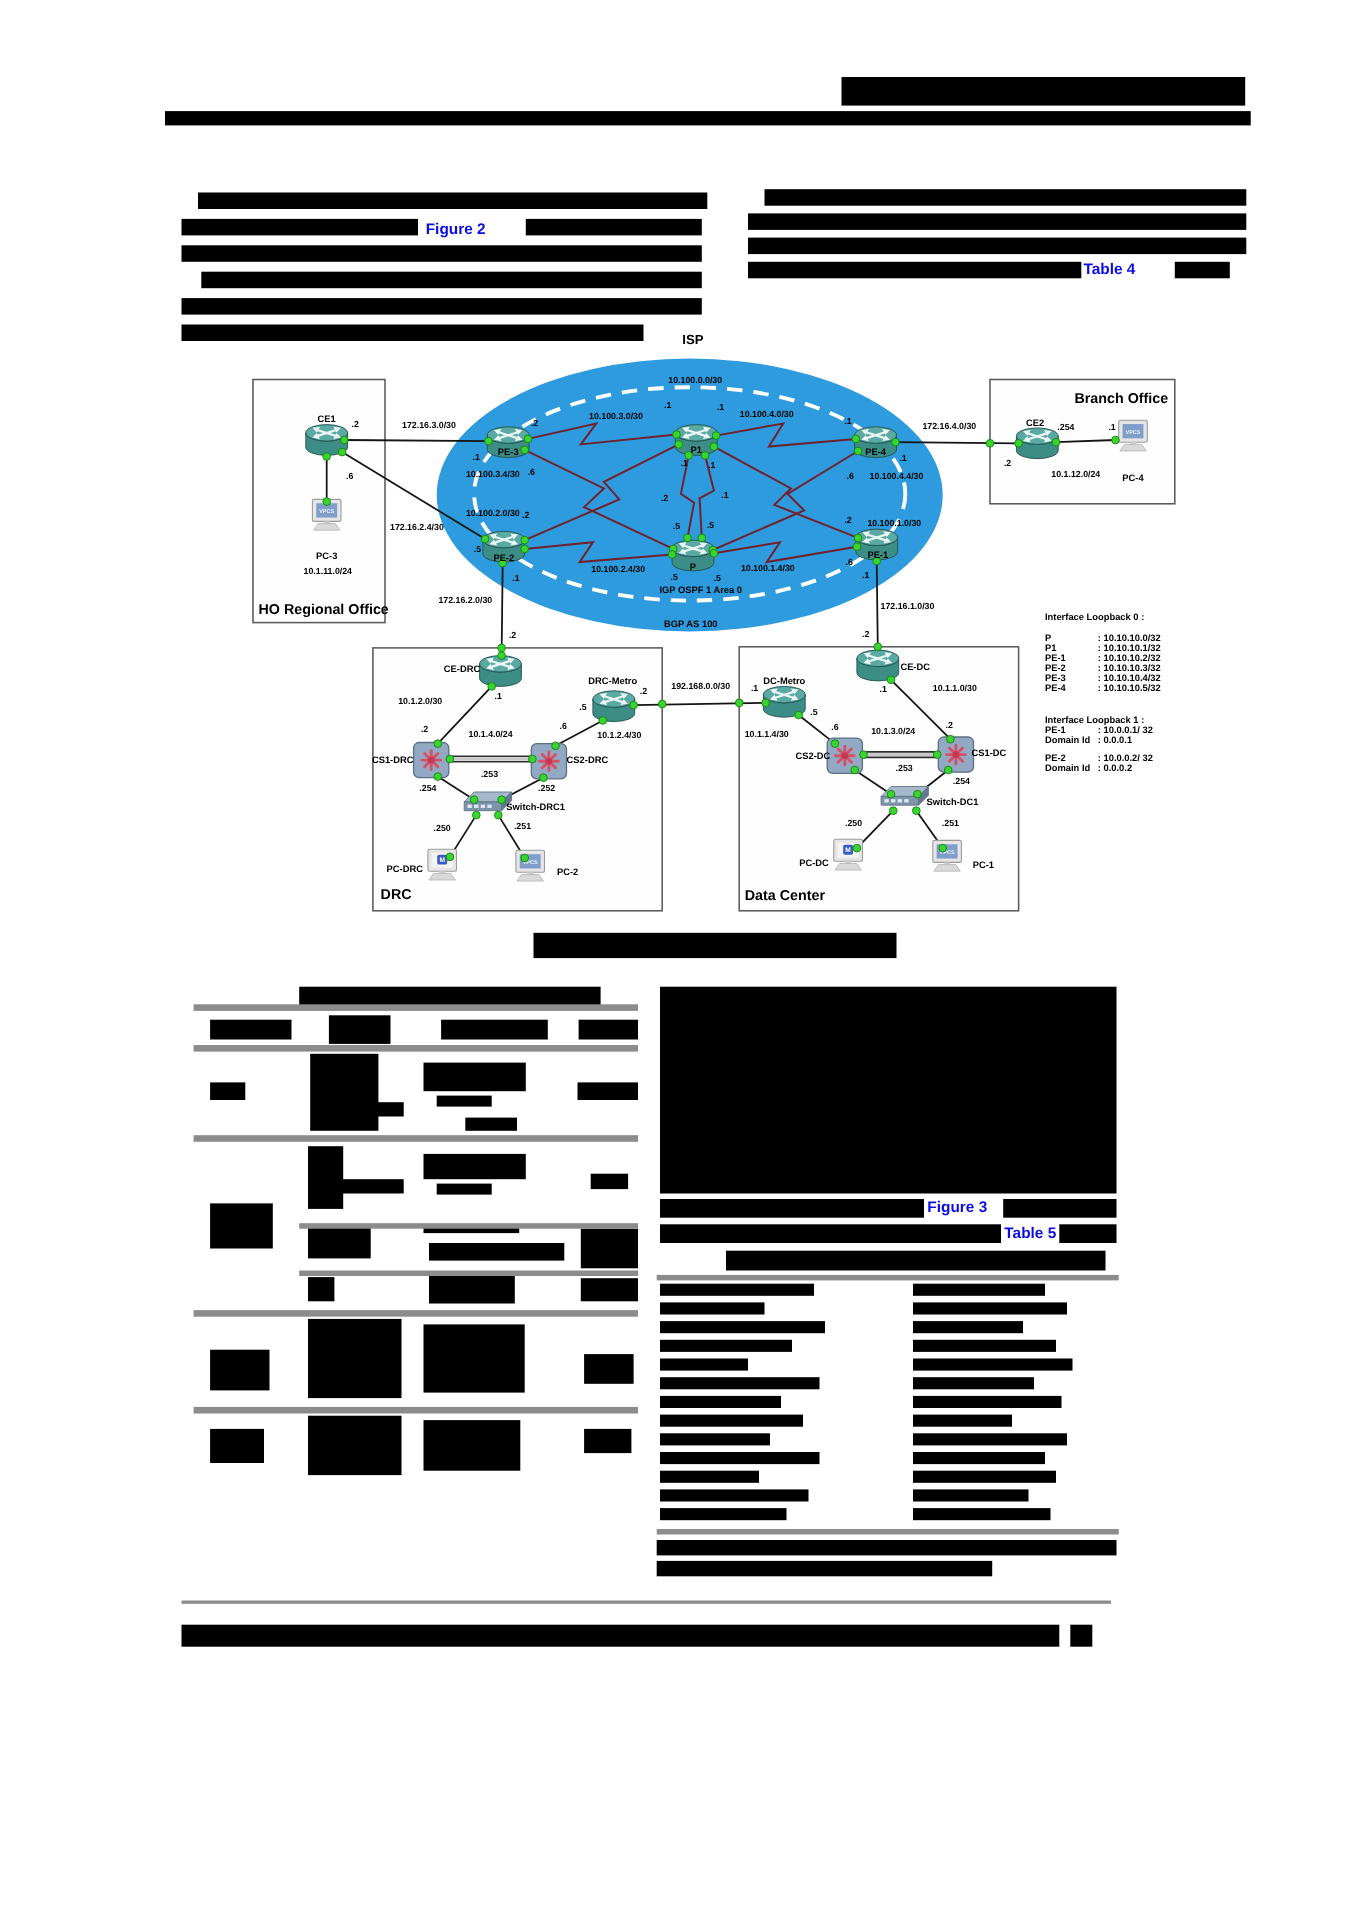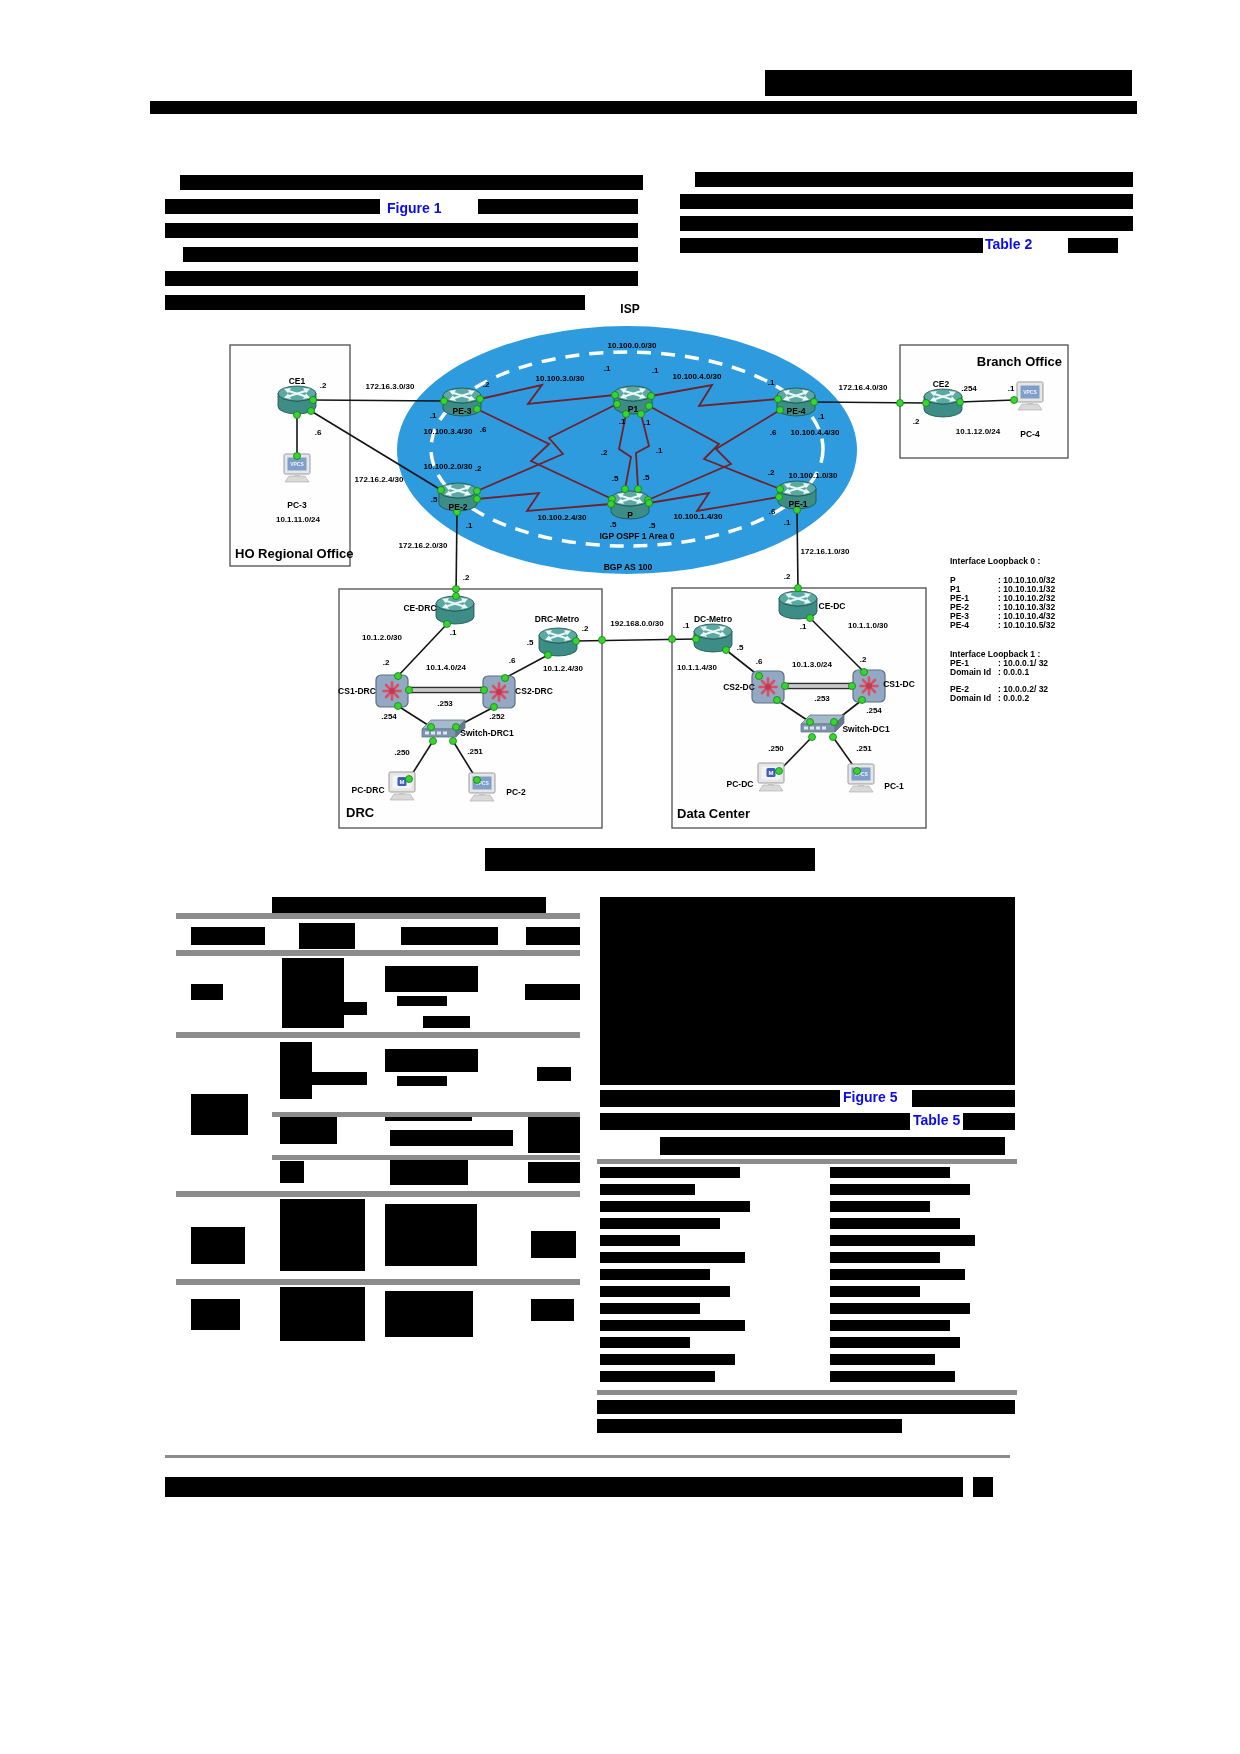--- a/index.html
+++ b/index.html
@@ -115,23 +115,23 @@
     <div class="gray" style="left: 176px; top: 1032px; width: 404px; height: 6px;"></div>
     <div class="gray" style="left: 272px; top: 1112px; width: 308px; height: 5px;"></div>
     <div class="gray" style="left: 272px; top: 1155px; width: 308px; height: 5px;"></div>
     <div class="gray" style="left: 176px; top: 1191px; width: 404px; height: 6px;"></div>
     <div class="gray" style="left: 176px; top: 1279px; width: 404px; height: 6px;"></div>
     <div class="gray" style="left: 597px; top: 1159px; width: 420px; height: 5px;"></div>
     <div class="gray" style="left: 597px; top: 1390px; width: 420px; height: 5px;"></div>
     <div class="gray" style="left: 165px; top: 1455px; width: 845px; height: 3px;"></div>
   </div>
 
-<span class="bref" style="left:387px;top:200px;">Figure 1</span>
-<span class="bref" style="left:985px;top:236px;">Table 2</span>
-<span class="bref" style="left:843px;top:1089px;">Figure  5</span>
+<span class="bref" style="left:387px;top:200px;">Figure 2</span>
+<span class="bref" style="left:985px;top:236px;">Table 4</span>
+<span class="bref" style="left:843px;top:1089px;">Figure  3</span>
 <span class="bref" style="left:913px;top:1112px;">Table 5</span>
 
 <svg id="topology" width="1240" height="1754" viewBox="0 0 1240 1754">
 
   <defs>
     <g id="sym-router">
       <path d="M-19,-6.5 a19,7.5 0 1 0 38,0 l0,13 a19,7.5 0 0 1 -38,0 z" fill="#3d8d87" stroke="#1f4f4b" stroke-width="0.8"></path>
       <ellipse cx="0" cy="-6.5" rx="19" ry="7.5" fill="#5aa9a2" stroke="#1f4f4b" stroke-width="0.8"></ellipse>
       <g stroke="#eaf6f5" stroke-width="2" stroke-linecap="round">
         <line x1="-10" y1="-9.5" x2="9" y2="-3.5"></line>

